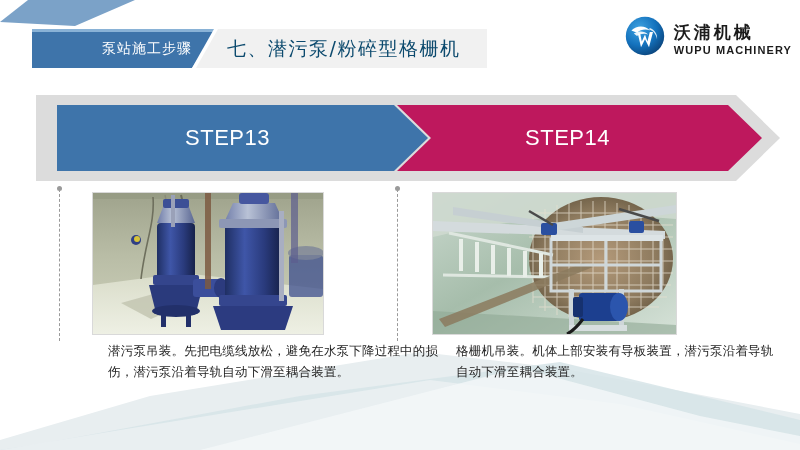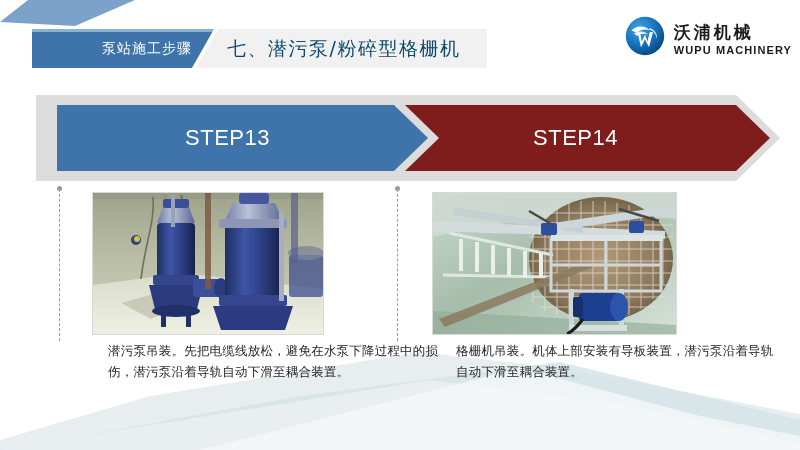--- a/index.html
+++ b/index.html
@@ -163,23 +163,23 @@
   .chev-1 {
     left: 21px;
     width: 371px;
     background: #3e74aa;
     -webkit-clip-path: polygon(0 0, 337px 0, 371px 33px, 337px 66px, 0 66px);
     clip-path: polygon(0 0, 337px 0, 371px 33px, 337px 66px, 0 66px);
     padding-right: 30px;
     box-sizing: border-box;
   }
   .chev-2 {
-    left: 369px;
+    left: 361px;
     width: 365px;
-    background: #7f1d1d;
+    background: #be185d;
     -webkit-clip-path: polygon(0 0, 331px 0, 365px 33px, 331px 66px, 0 66px, 34px 33px);
     clip-path: polygon(0 0, 331px 0, 365px 33px, 331px 66px, 0 66px, 34px 33px);
     padding-right: 24px;
     box-sizing: border-box;
   }
 
   
   .dash {
     position: absolute;
     width: 0;

